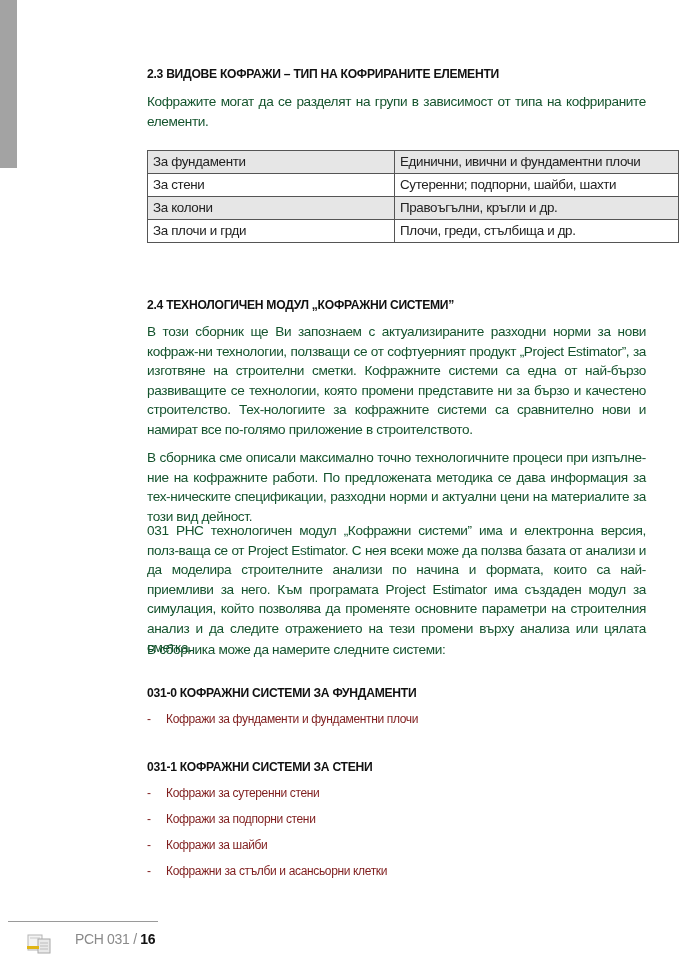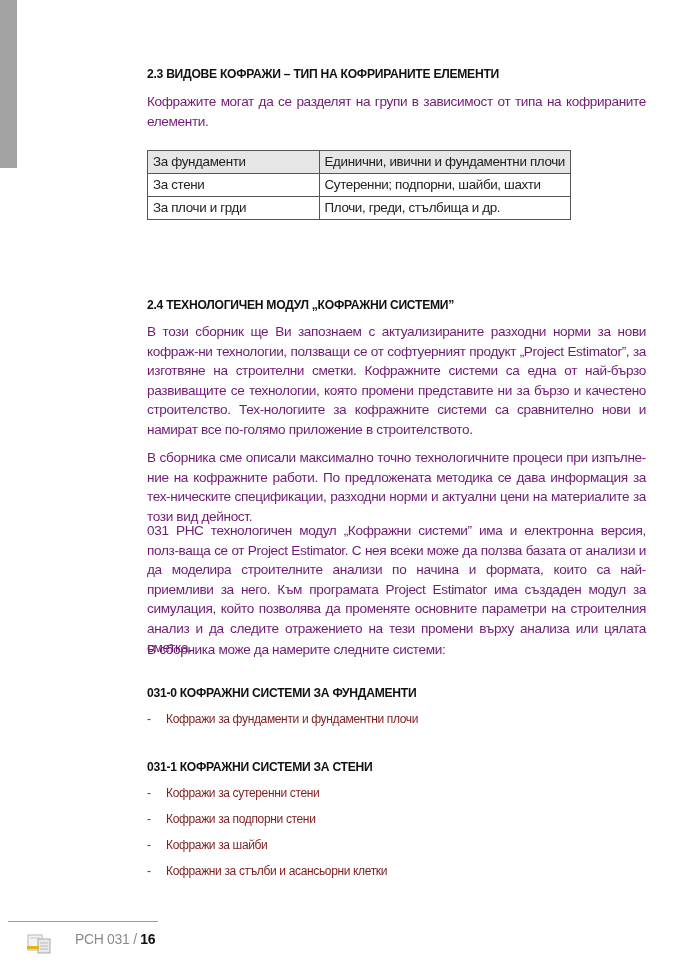--- a/index.html
+++ b/index.html
@@ -4,22 +4,22 @@
 <style>
   html, body { margin: 0; padding: 0; }
   body {
     width: 700px; height: 976px; position: relative; overflow: hidden;
     background: #ffffff; color: #2b2b2b;
     font-family: "Liberation Sans", sans-serif;
   }
   .side-bar { position: absolute; left: 0; top: 0; width: 17px; height: 168px; background: #a3a3a3; }
   .content { position: absolute; left: 147px; top: 0; width: 499px; }
   .h { position: absolute; left: 0; font-weight: bold; font-size: 13.2px; color: #111; letter-spacing: -0.3px; transform: scaleX(0.92); transform-origin: left; white-space: nowrap; }
-  .p { position: absolute; left: 0; width: 499px; font-size: 13.6px; line-height: 19.5px; text-align: justify; color: #701a75; letter-spacing: -0.35px; }
-  table.t { position: absolute; left: 0; top: 150px; width: 424px; border-collapse: collapse; font-size: 13.4px; color: #222; letter-spacing: -0.35px; }
+  .p { position: absolute; left: 0; width: 499px; font-size: 13.6px; line-height: 19.5px; text-align: justify; color: #14532d; letter-spacing: -0.35px; }
+  table.t { position: absolute; left: 0; top: 150px; width: 532px; border-collapse: collapse; font-size: 13.4px; color: #222; letter-spacing: -0.35px; }
   table.t td { border: 1px solid #555; height: 22px; padding: 0 5px; line-height: 22px; white-space: nowrap; }
   table.t td:first-child { width: 236px; }
   table.t tr.shade td { background: #e6e6e6; }
   .li { position: absolute; left: 0; font-size: 12px; color: #7f1d1d; white-space: nowrap; letter-spacing: -0.35px; }
   .li .dash { display: inline-block; width: 19px; }
   .footer-line { position: absolute; left: 8px; top: 921px; width: 150px; height: 1px; background: #9a9a9a; }
   .footer-icon { position: absolute; left: 26px; top: 932px; width: 26px; height: 22px; }
   .footer-text { position: absolute; left: 75px; top: 931px; font-size: 14px; color: #8a8a8a; letter-spacing: -0.3px; }
   .footer-text b { color: #111; }
 </style>
@@ -34,20 +34,24 @@
 
   <table class="t">
     <tbody>
         <tr class="shade">
       <td>За фундаменти</td>
       <td>Единични, ивични и фундаментни плочи</td>
     </tr>
     <tr>
       <td>За стени</td>
       <td>Сутеренни;  подпорни, шайби, шахти</td>
+    </tr>
+    <tr class="shade">
+      <td>За колони</td>
+      <td>Правоъгълни, кръгли и др.</td>
     </tr>
     <tr>
       <td>За плочи и грди</td>
       <td>Плочи, греди, стълбища и др.</td>
     </tr>
   </tbody>
     </table>
 
   <div class="h" style="top:297px">2.4 ТЕХНОЛОГИЧЕН  МОДУЛ „КОФРАЖНИ СИСТЕМИ”</div>
   <div class="p" style="top:322px">В този сборник ще Ви запознаем с актуализираните разходни норми за нови кофраж-ни технологии, ползващи се от софтуерният продукт „Project Estimator”, за изготвяне на строителни сметки. Кофражните системи са една от най-бързо развиващите се технологии, която промени представите ни за бързо и качестено строителство. Тех-нологиите за кофражните системи са сравнително нови и намират все по-голямо приложение в строителството.</div>

